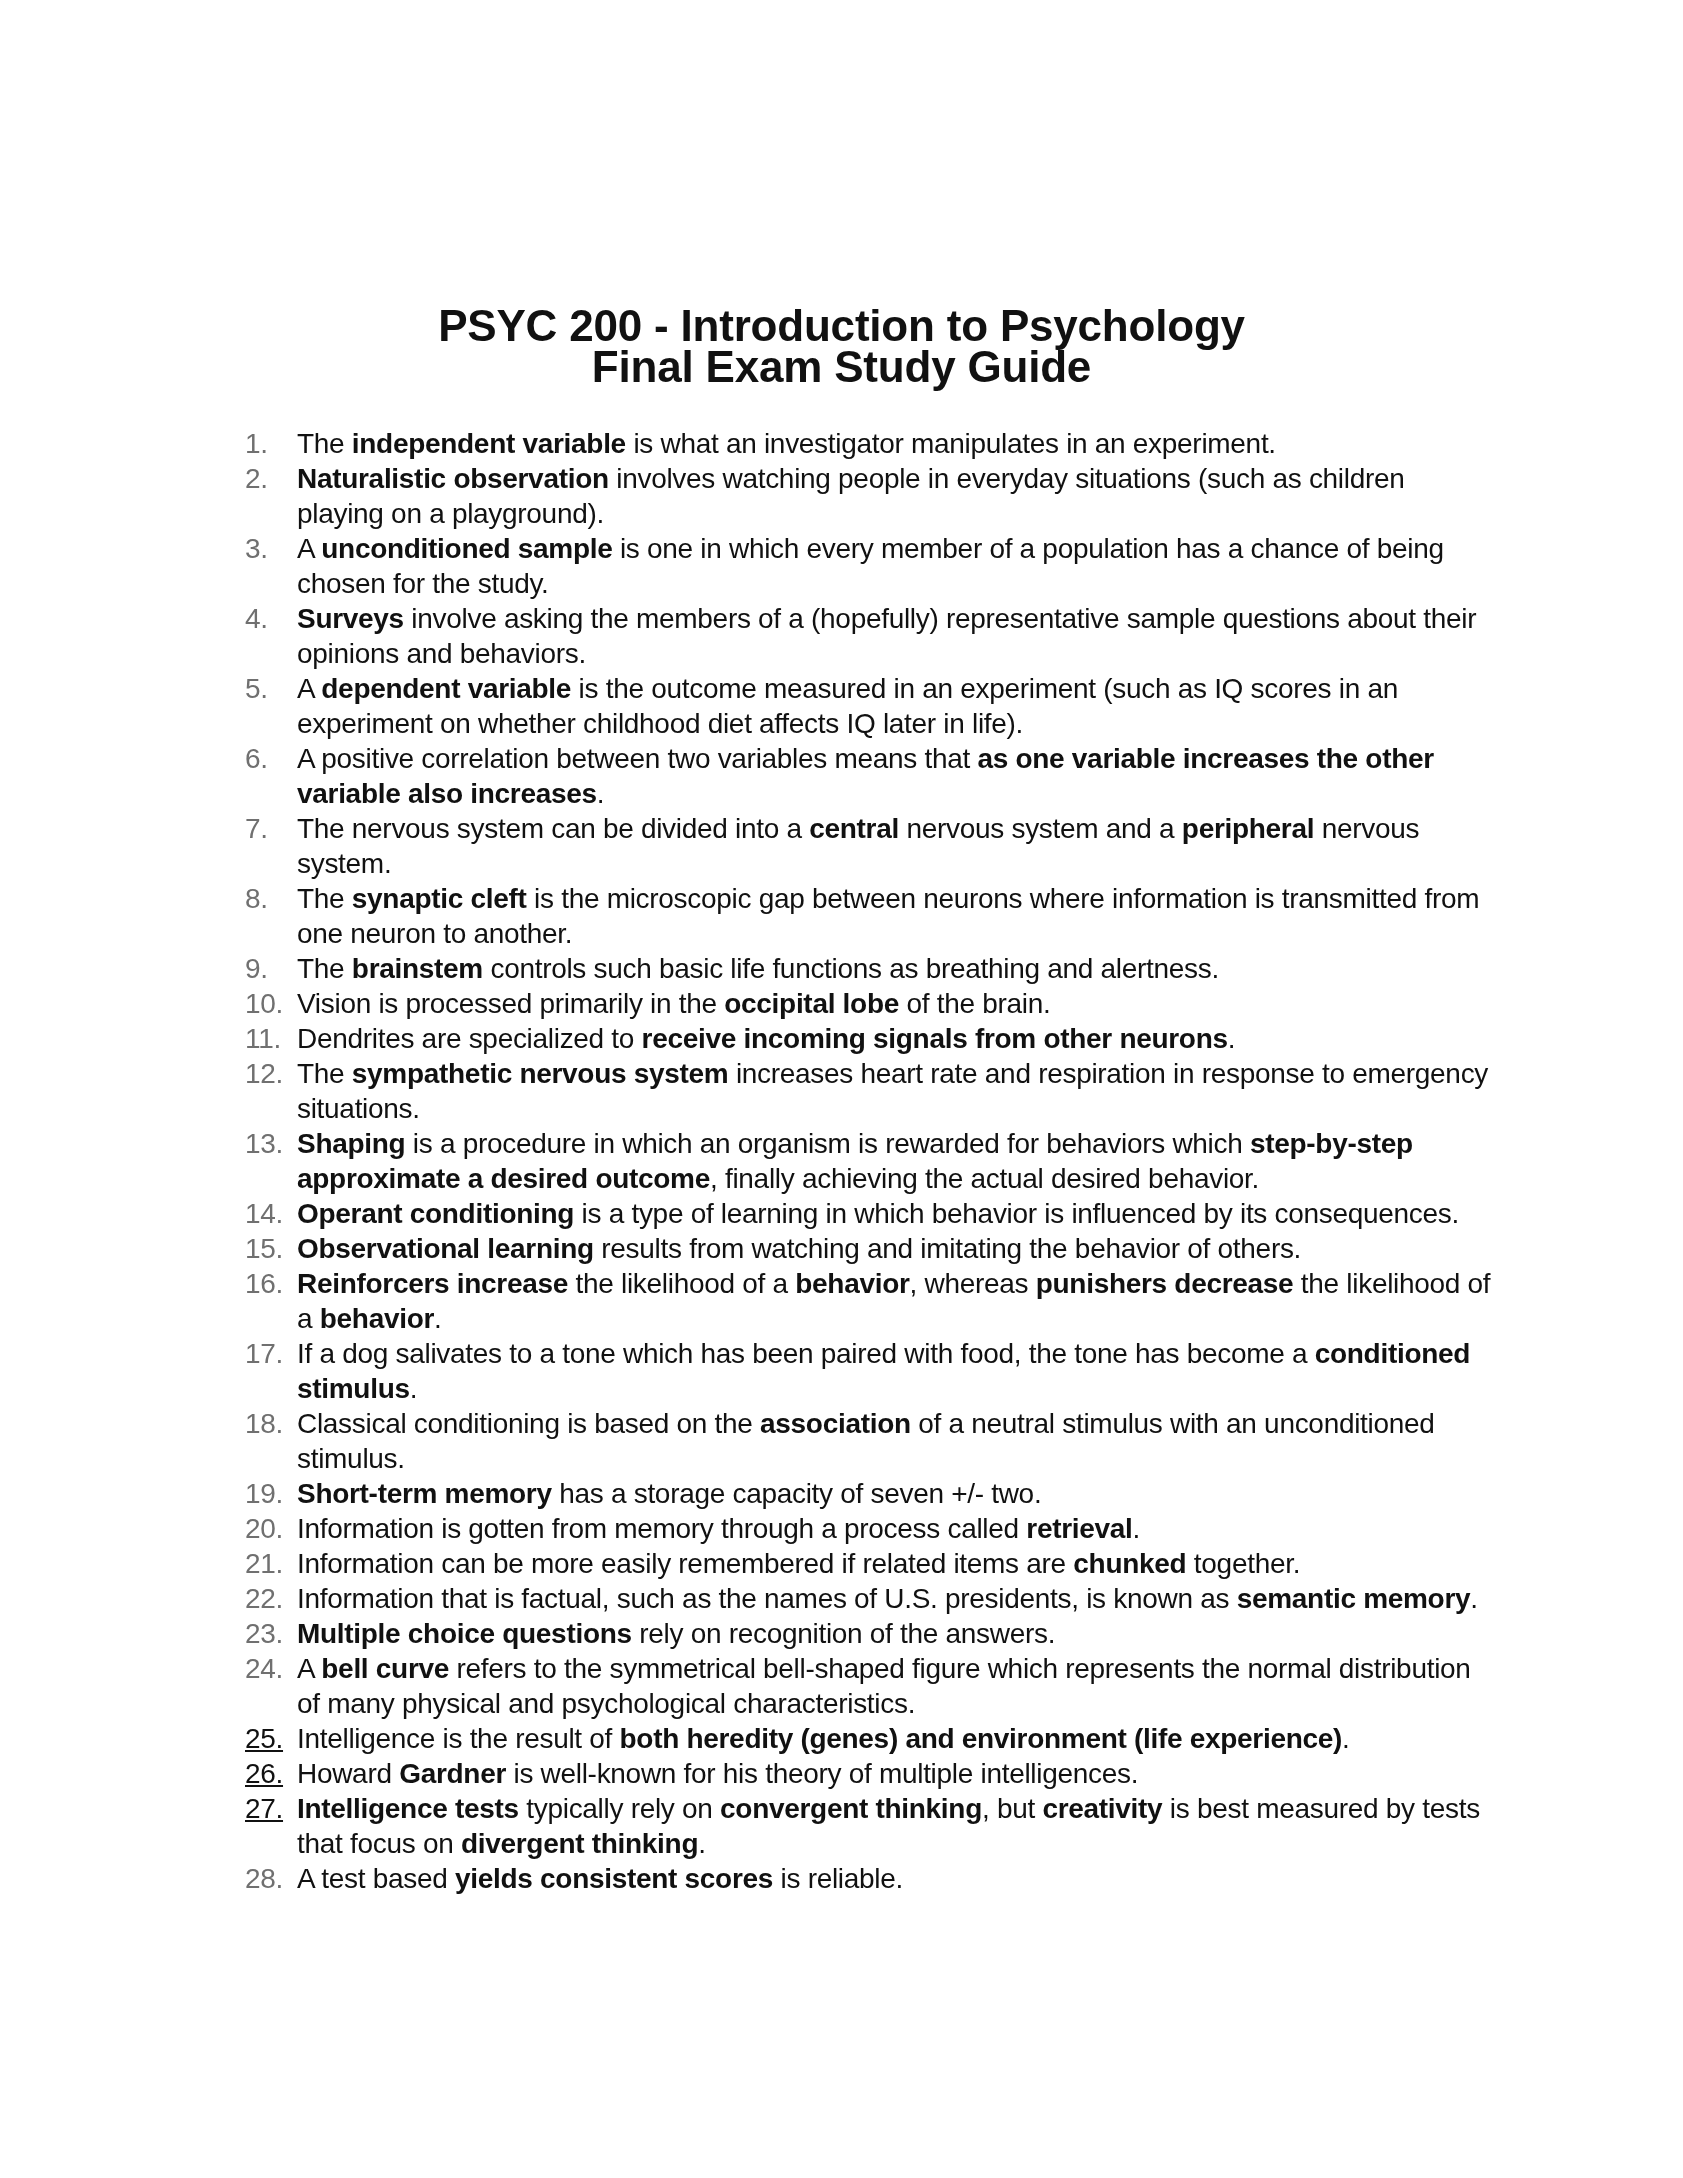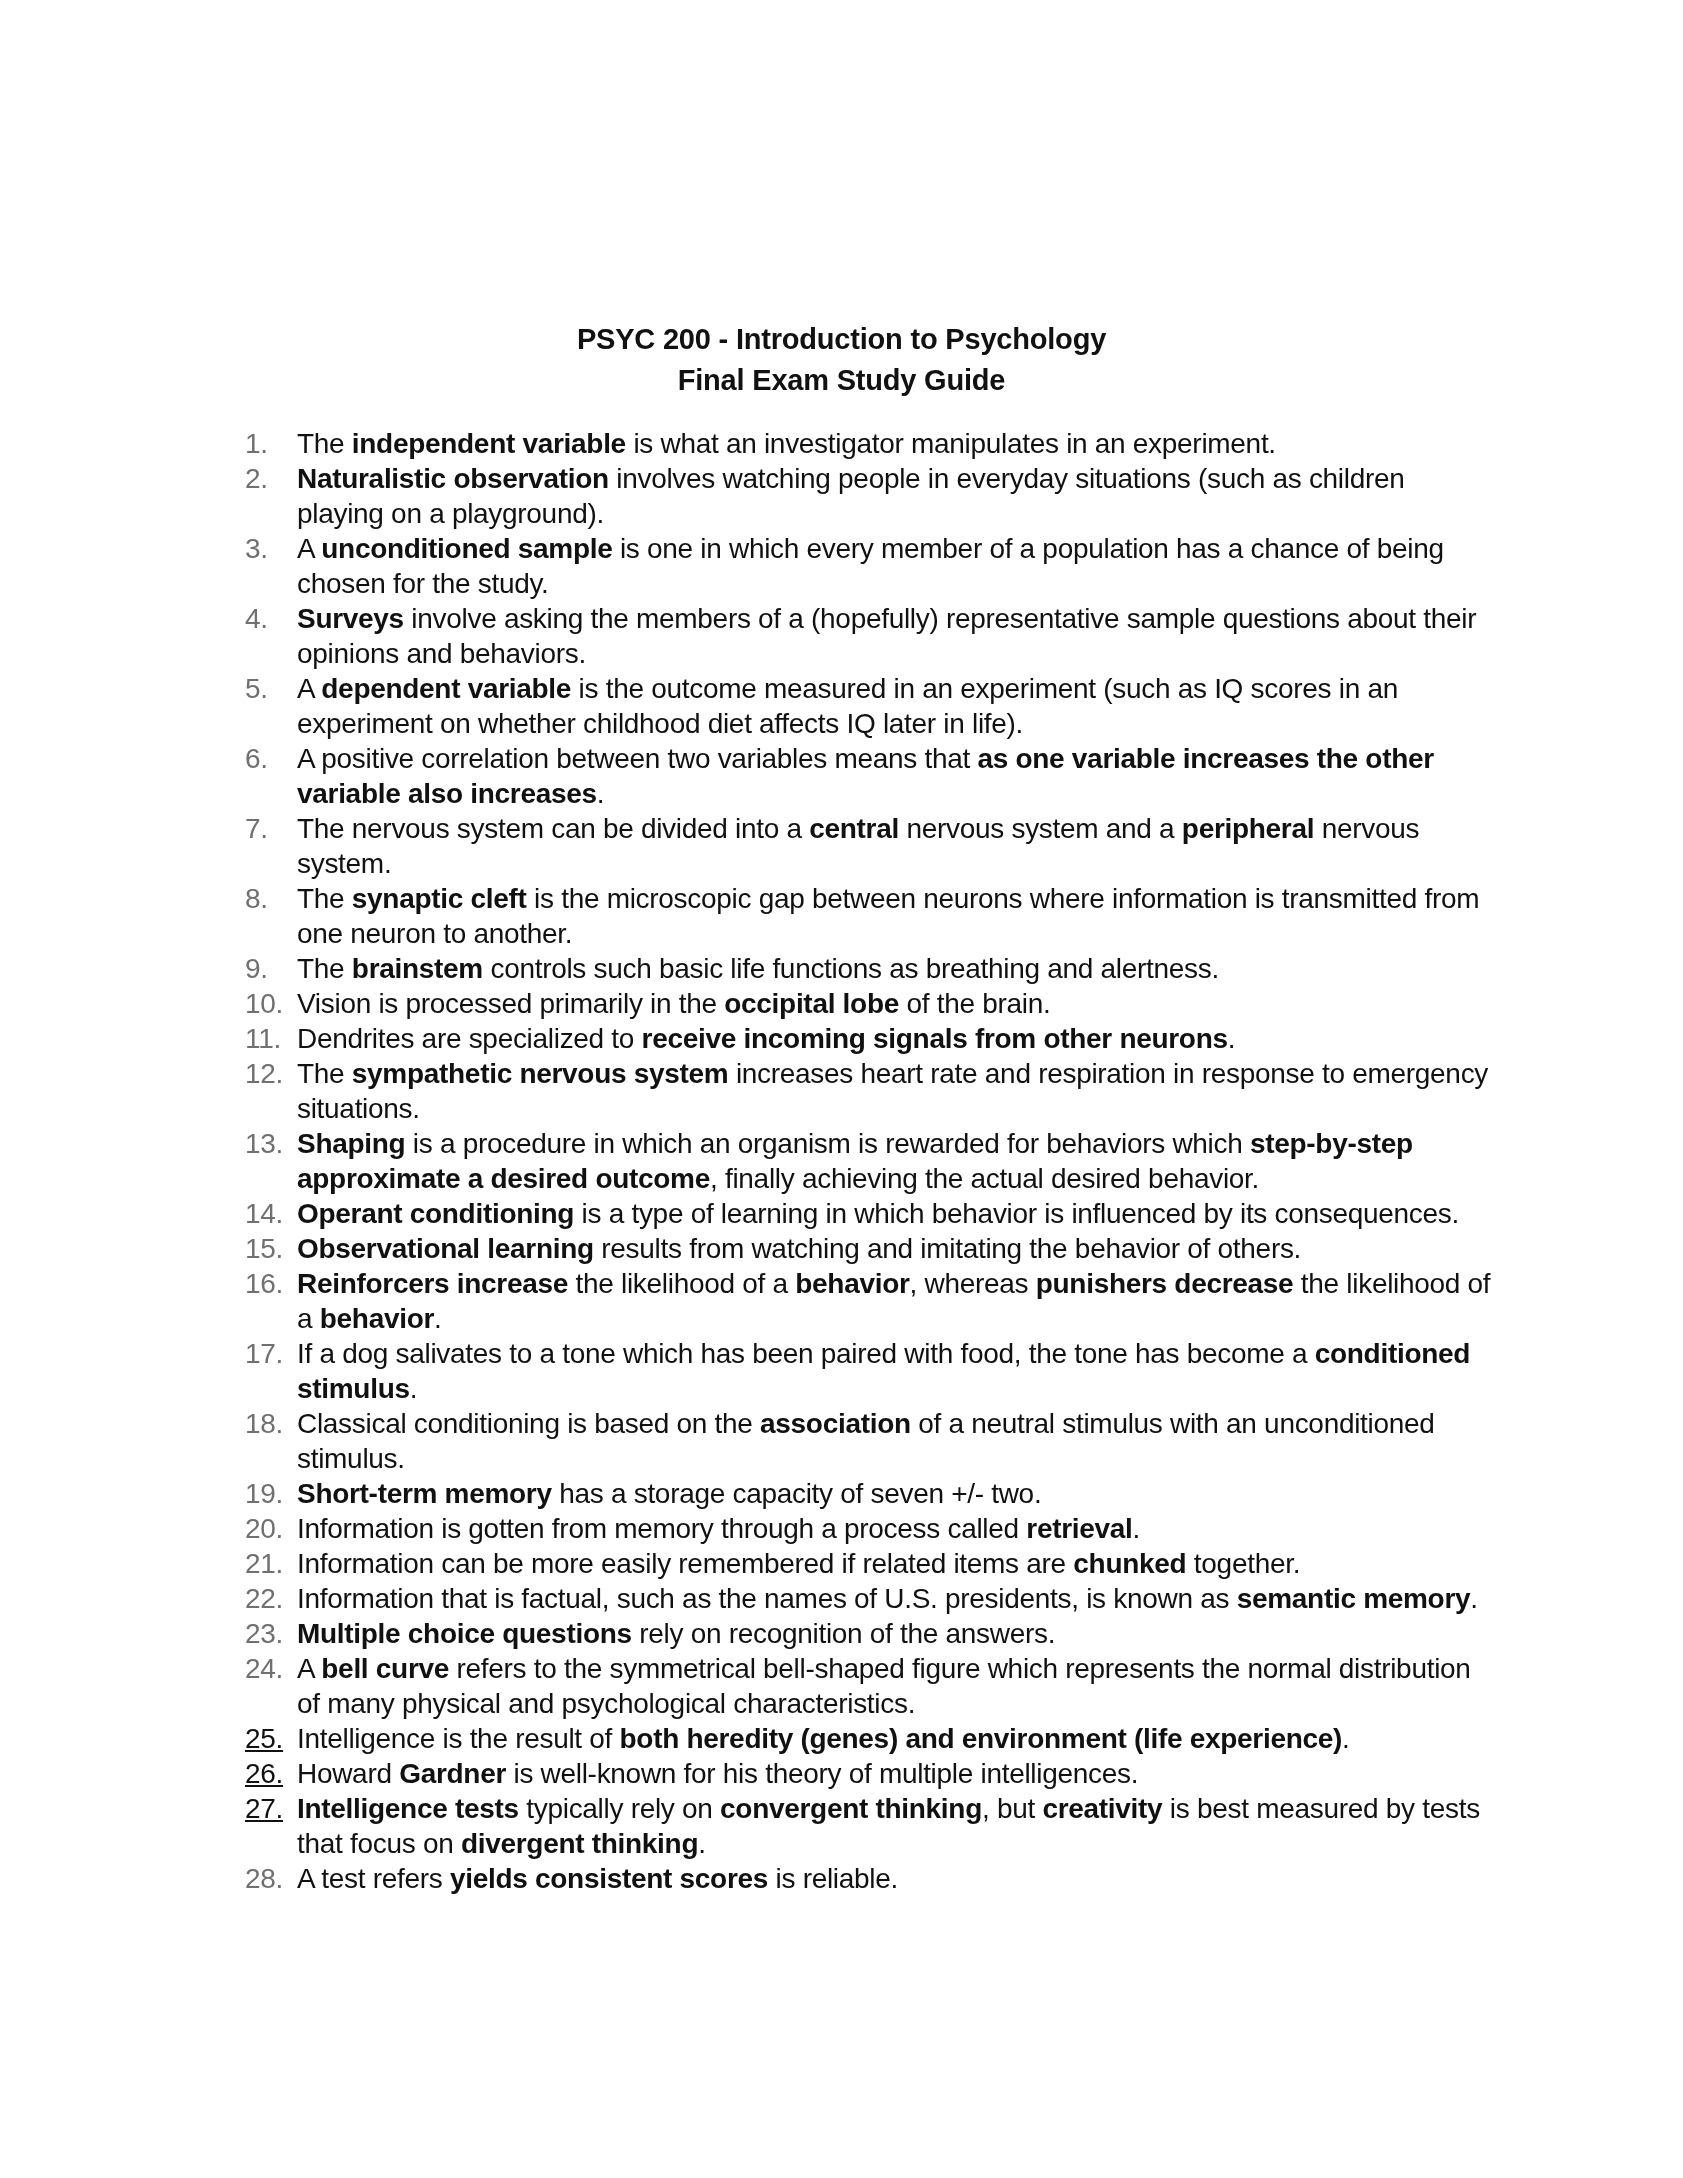--- a/index.html
+++ b/index.html
@@ -19,25 +19,25 @@
       position: absolute;
       left: 0;
       top: 0;
       width: 1683px;
       height: 2178px;
       background: #ffffff;
     }
     .title-block {
       position: absolute;
       left: 0;
-      top: 319px;
+      top: 305px;
       width: 1683px;
       text-align: center;
       font-weight: bold;
-      font-size: 29px;
+      font-size: 44px;
       line-height: 41px;
       color: #111111;
       letter-spacing: -0.2px;
     }
     .title-line {
       display: block;
     }
     .study-list {
       position: absolute;
       left: 238px;
@@ -188,18 +188,18 @@
       <li class="study-item">
       <span class="item-num dark">26.</span>
       <span class="item-text"><span>Howard </span><b>Gardner</b><span> is well-known for his theory of multiple intelligences.</span></span>
     </li>
       <li class="study-item">
       <span class="item-num dark">27.</span>
       <span class="item-text"><b>Intelligence tests</b><span> typically rely on </span><b>convergent thinking</b><span>, but </span><b>creativity</b><span> is best measured by tests that focus on </span><b>divergent thinking</b><span>.</span></span>
     </li>
       <li class="study-item">
       <span class="item-num">28.</span>
-      <span class="item-text"><span>A test refers </span><b>yields consistent scores</b><span> is reliable.</span></span>
+      <span class="item-text"><span>A test based </span><b>yields consistent scores</b><span> is reliable.</span></span>
     </li>
     </ol>
 
 </div>
 
 
 </body></html>

